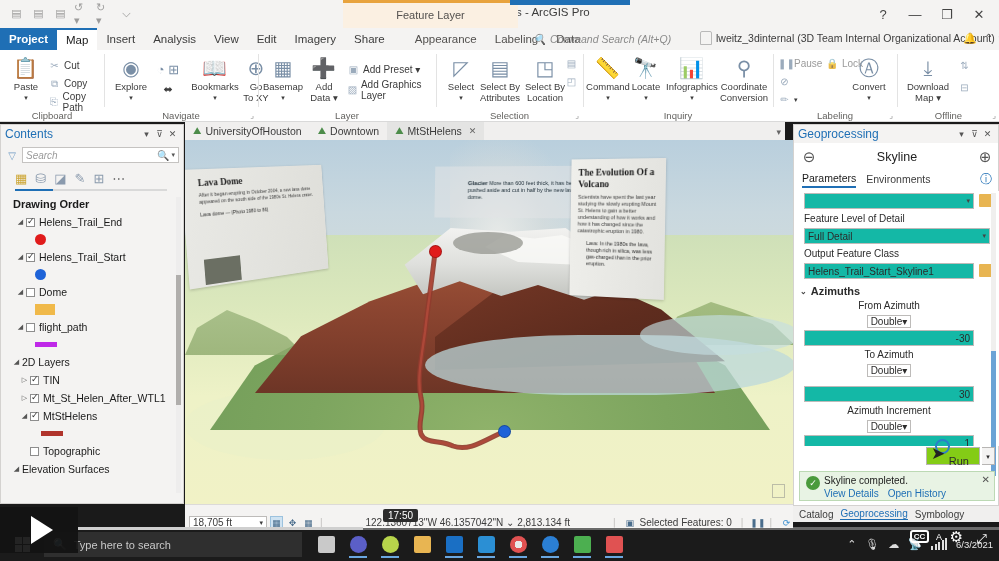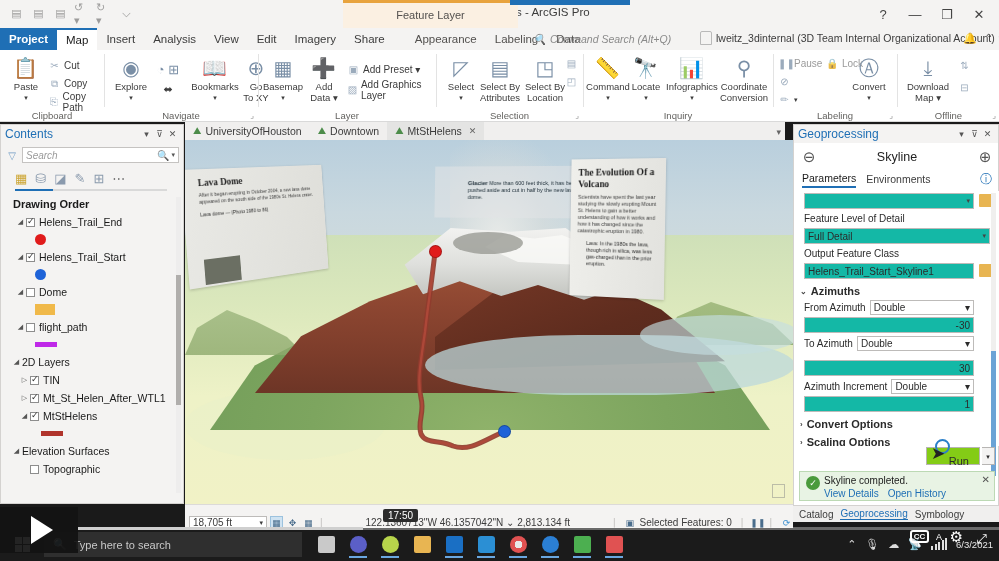--- a/index.html
+++ b/index.html
@@ -96,21 +96,21 @@
   .gp-help { position:absolute; right:6px; top:46px; font-size:12px; color:#1f6fb5; }
   .gp-body { position:absolute; left:0; top:66px; width:206px; height:255px; overflow:hidden; background:#fff; }
   .gp-lbl { font-size:10px; color:#2b2b2b; margin:4px 0 4px 10px; }
   .gp-in { margin:0 26px 0 10px; height:16px; background:#14b8a6; border:1px solid #bdbbb9; display:flex; align-items:center; padding:0 3px; font-size:10px; }
   .gp-in .val { flex:1; white-space:nowrap; overflow:hidden; }
   .gp-in .drop { font-size:7px; color:#444; }
   .gp-in.num .val { text-align:right; }
   .gp-folder { position:absolute; right:6px; width:15px; height:13px; background:#e8b552; border-radius:1px 3px 3px 1px; }
   .gp-sect { display:flex; align-items:center; gap:4px; font-size:11px; font-weight:bold; color:#2b2b2b; margin:6px 0 2px 6px; }
   .gp-sect .ar { font-size:8px; color:#444; }
-  .gp-prow { display:flex; align-items:center; margin:3px 26px 0 10px; gap:4px; }
+  .gp-prow { display:flex; align-items:center; margin:3px 26px 0 10px; gap:4px;flex-direction:column; }
   .gp-prow .pl { font-size:10px; flex:0 0 auto; }
   .gp-prow .pd { flex:1; height:15px; border:1px solid #bdbbb9; background:#fff; display:flex; align-items:center; padding:0 3px; font-size:10px; }
   .gp-scroll { position:absolute; right:2px; top:68px; width:5px; height:250px; background:#f0efee; }
   .gp-thumb { position:absolute; right:2px; top:226px; width:5px; height:125px; background:#6ba3d6; }
   .gp-runbar { position:absolute; left:0; top:318px; width:206px; height:26px; }
   .runbtn { position:absolute; right:20px; top:4px; height:18px; padding:4px 10px 0 22px; border:1px solid #b7b5b3; background:#84cc16; font-size:11px; line-height:18px; }
   .runbtn-drop { position:absolute; right:5px; top:4px; width:13px; height:18px; border:1px solid #b7b5b3; border-left:none; background:#f4f3f2; font-size:7px; text-align:center; line-height:18px; }
   .cursor-ico { position:absolute; left:137px; top:0px; font-size:17px; color:#222; z-index:6; }
   .cursor-ring { position:absolute; left:141px; top:-4px; width:15px; height:15px; border:2px solid #2a7fc9; border-radius:50%; z-index:5; }
   .gp-msg { position:absolute; left:5px; top:346px; width:196px; height:30px; background:#e8f3e4; border:1px solid #bcd9b4; display:flex; align-items:flex-start; padding:3px 4px; }
@@ -542,27 +542,27 @@
         <span>Mt_St_Helen_After_WTL1</span>
       </div>
       <div class="crow" style="padding-left:12px">
         <span class="exp">◢</span>
         <span class="cbx on"></span>
         <span>MtStHelens</span>
       </div>
       <div class="swatch-row" style="padding-left:34px">
         <span class="sw-line" style="background:#b0342c"></span>
       </div>
+      <div class="crow" style="padding-left:23px">
+        <span class="cbx"></span>
+        <span>Topographic</span>
+      </div>
       <div class="crow" style="padding-left:4px">
         <span class="exp">◢</span>
         <span>Elevation Surfaces</span>
-      </div>
-      <div class="crow" style="padding-left:23px">
-        <span class="cbx"></span>
-        <span>Topographic</span>
       </div>
     </div>
     <div class="clist-scroll"></div>
     <div class="clist-thumb"></div>
   </div>
 
   <div id="mapview">
     <div class="sky"></div>
     <div class="plume"></div>
     <div class="plain"></div>

